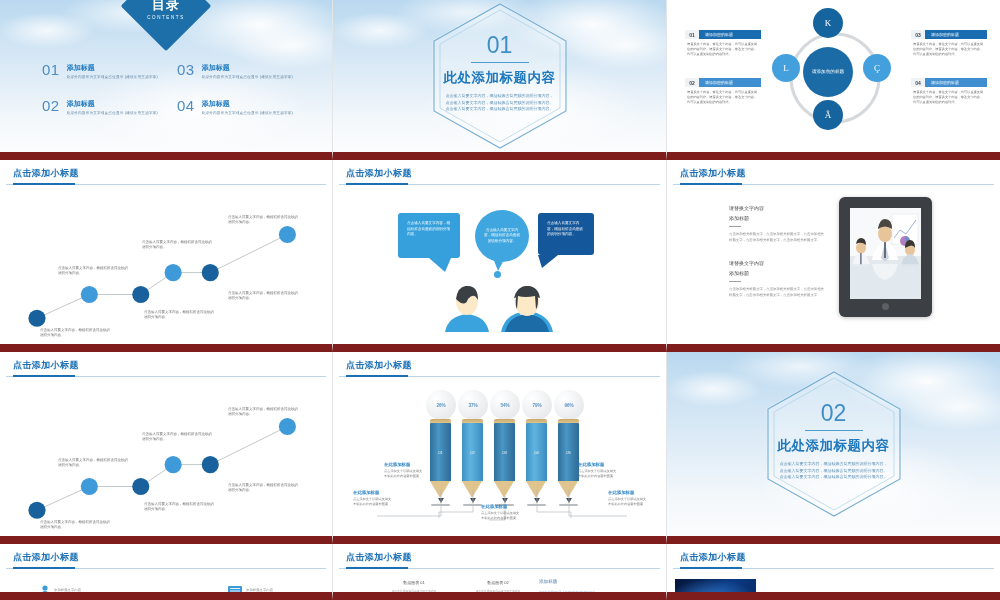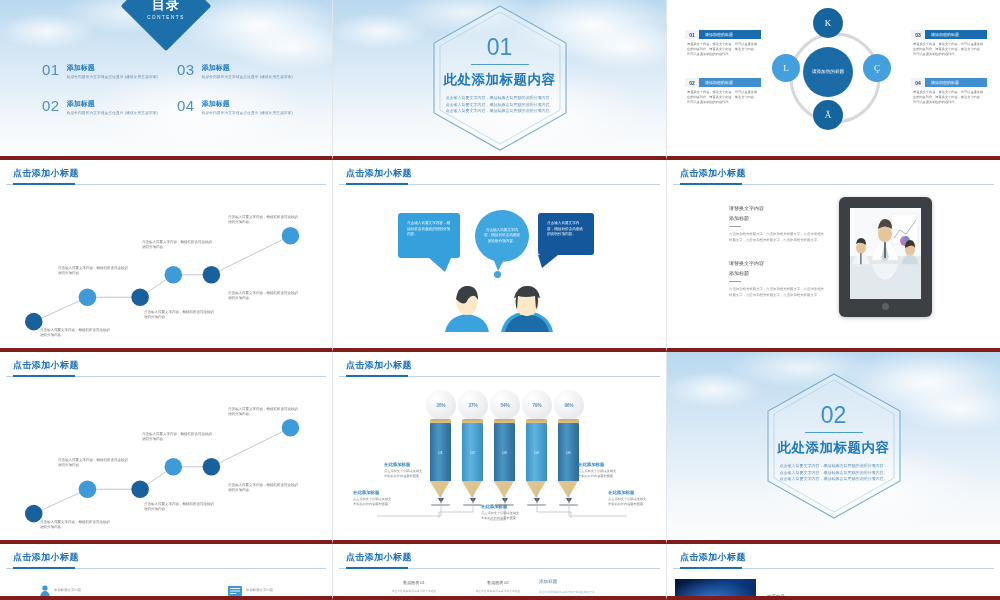--- a/index.html
+++ b/index.html
@@ -15,21 +15,21 @@
     grid-template-columns: 333px 334px 333px;
     grid-template-rows: 160px 192px 192px 56px;
     gap: 0;
     background: #e9eaec;
   }
   .slide {
     position: relative;
     background: #fff;
     overflow: hidden;
     border-right: 1px solid #e3e4e6;
-    border-bottom: 4px solid #7f1d1d;
+    border-bottom: 8px solid #7f1d1d;
   }
   .slide:nth-child(3n) { border-right: none; }
 
   
   .sky {
     position: absolute; inset: 0;
     background:
       radial-gradient(ellipse 120px 48px at 78% 16%, rgba(255,255,255,.95), rgba(255,255,255,0) 70%),
       radial-gradient(ellipse 90px 34px at 88% 30%, rgba(255,255,255,.85), rgba(255,255,255,0) 70%),
       radial-gradient(ellipse 70px 26px at 14% 20%, rgba(255,255,255,.8), rgba(255,255,255,0) 70%),

